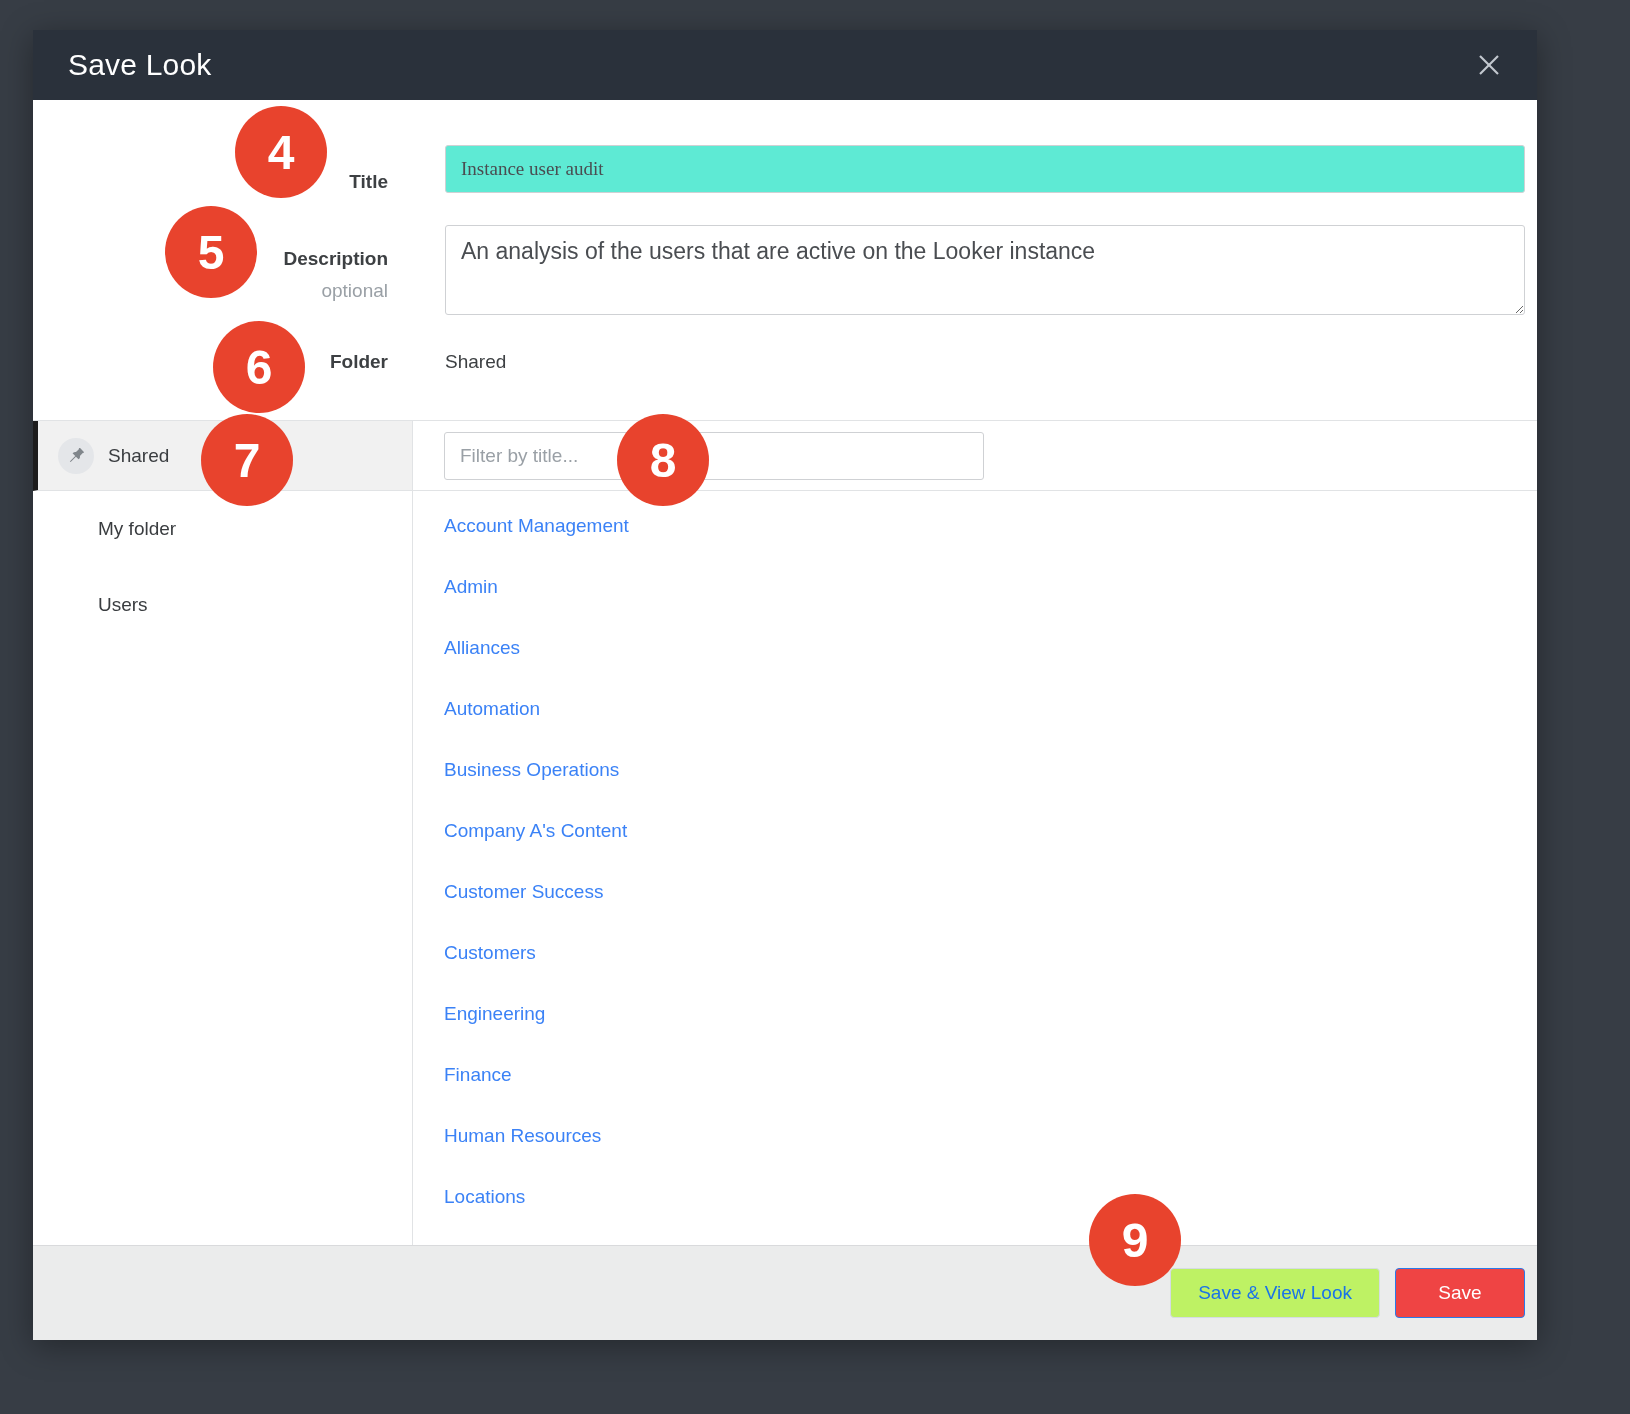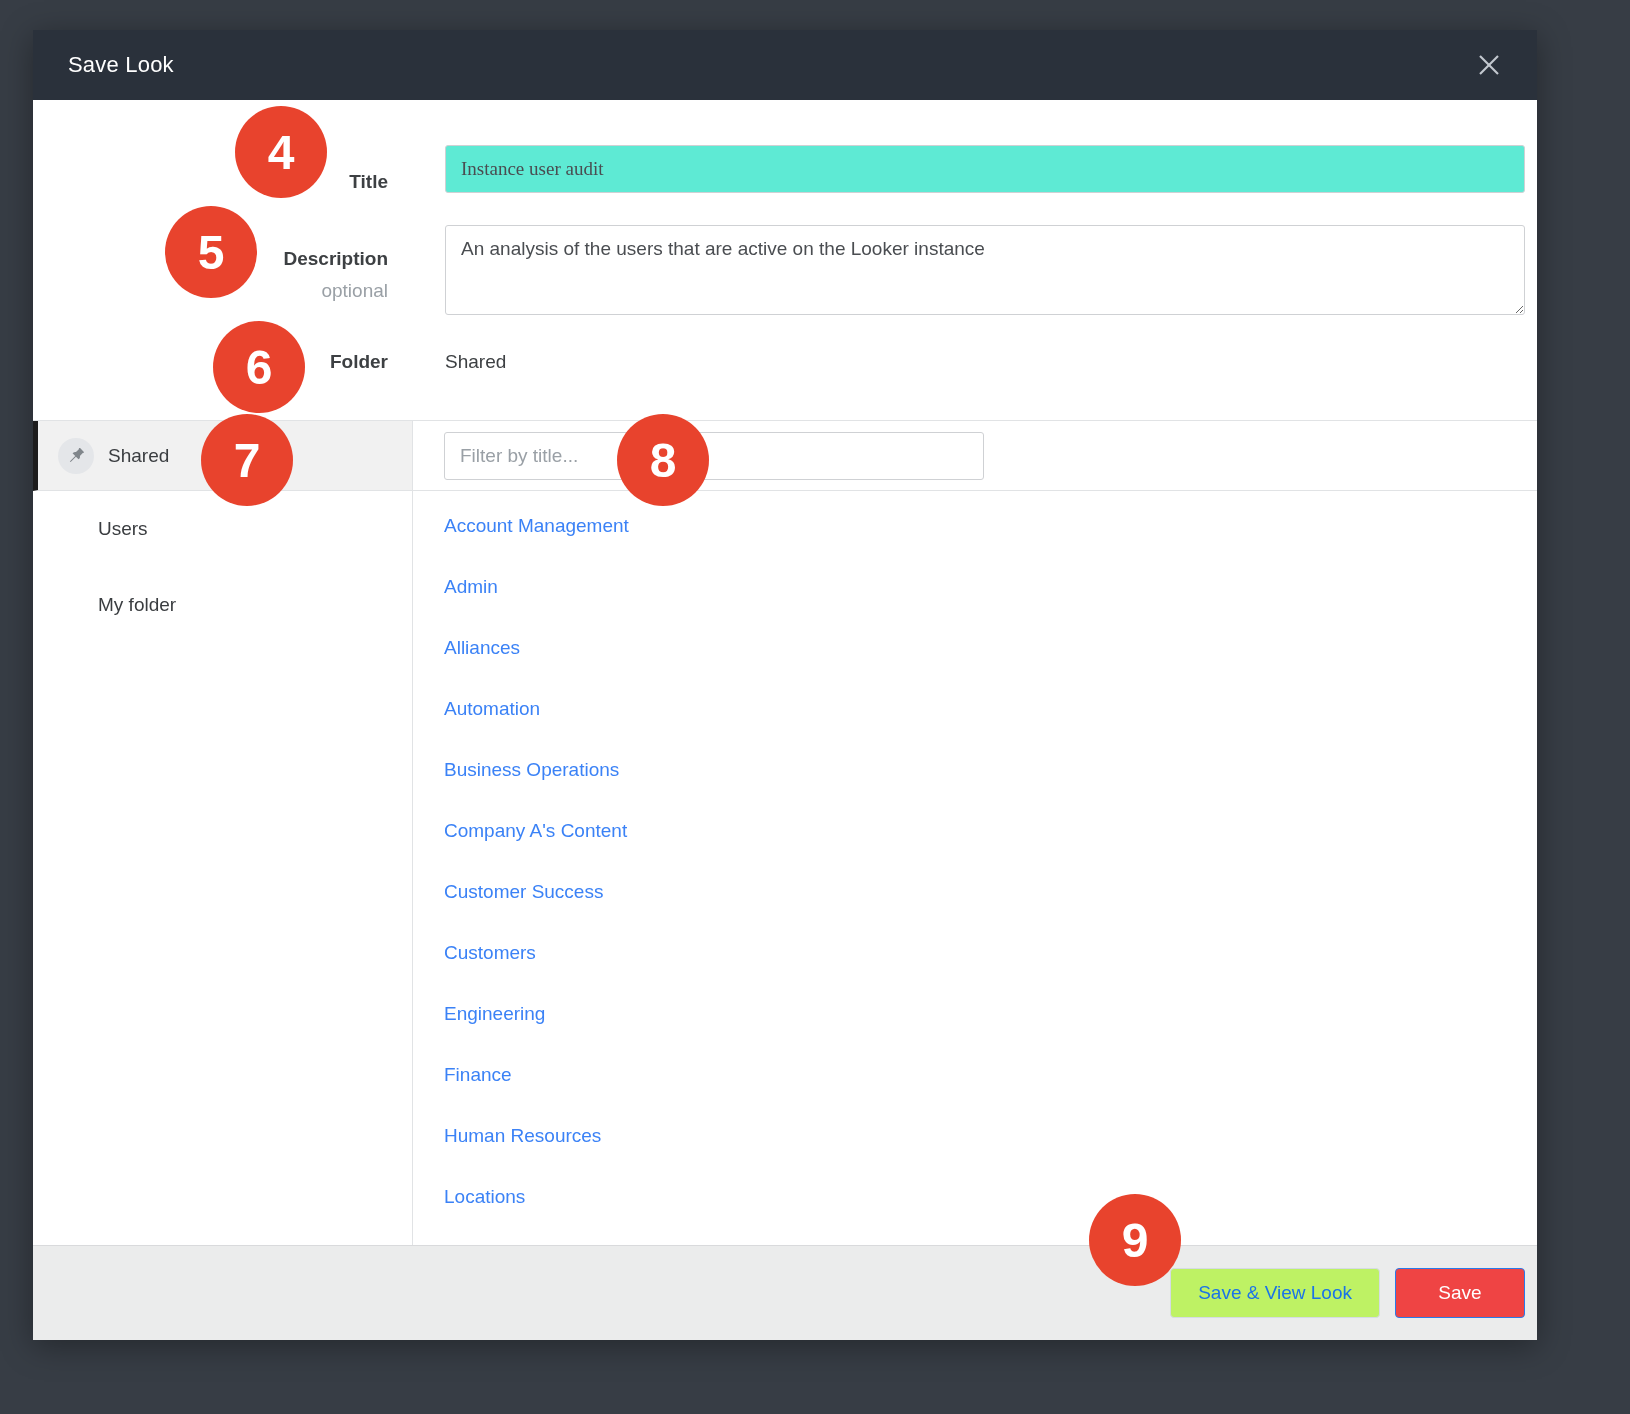--- a/index.html
+++ b/index.html
@@ -23,21 +23,21 @@
   }
 
   .dialog-header {
     height: 70px;
     background: #2a313b;
     display: flex;
     align-items: center;
     padding: 0 30px 0 35px;
     flex: 0 0 auto;
   }
-  .dialog-title { color: #ffffff; font-size: 22px; letter-spacing: .2px; }
+  .dialog-title { color: #ffffff; font-size: 30px; letter-spacing: .2px; }
   .close-btn {
     margin-left: auto;
     width: 36px; height: 36px;
     display: flex; align-items: center; justify-content: center;
     cursor: pointer;
   }
 
   
   .form-section { height: 320px; flex: 0 0 auto; padding-top: 45px; }
   .form-row { display: flex; }
@@ -58,21 +58,21 @@
     background: #5eead4;
   }
   .row-description { margin-top: 32px; align-items: center; }
   .row-description .label-col { padding-top: 10px; }
   .desc-textarea {
     flex: 1;
     margin-left: 57px; margin-right: 12px;
     height: 90px;
     border: 1px solid #cfd1d4; border-radius: 3px;
     font-family: "Liberation Sans", sans-serif;
-    font-size: 19px; color: #4a4d51;
+    font-size: 23px; color: #4a4d51;
     padding: 12px 15px;
     outline: none;
     resize: both;
   }
   .row-folder { margin-top: 36px; align-items: baseline; }
   .folder-value { margin-left: 57px; font-size: 19px; color: #3d4043; }
 
   
   .browser {
     height: 825px; flex: 0 0 auto;
@@ -226,24 +226,24 @@
     <div class="sidebar">
       <div class="side-item selected">
         <span class="pin-circle">
           <svg width="20" height="20" viewBox="0 0 24 24">
             <path fill="#80868b" d="M16.5 2.5c.3 0 .5.1.7.3l4 4c.4.4.4 1 0 1.4-.3.3-.7.4-1.1.3l-3.4 3.4c.3 1.2 0 2.5-.9 3.4l-.7.7-3.2-3.2-5.4 5.4c-.2.2-1.6 1.2-1.8 1-.2-.2.8-1.6 1-1.8l5.4-5.4-3.2-3.2.7-.7c.9-.9 2.2-1.2 3.4-.9l3.4-3.4c-.1-.4 0-.8.3-1.1.2-.2.5-.3.8-.2z"></path>
           </svg>
         </span>
         <span>Shared</span>
       </div>
       <div class="side-item">
+        <span>My folder</span>
+      </div>
+      <div class="side-item">
         <span>Users</span>
-      </div>
-      <div class="side-item">
-        <span>My folder</span>
       </div>
     </div>
 
     <div class="content">
       <div class="filter-row">
         <input type="text" class="filter-input" placeholder="Filter by title..." style="">
       </div>
       <div class="folder-list">
         <a class="folder-link">Account Management</a>
         <a class="folder-link">Admin</a>

